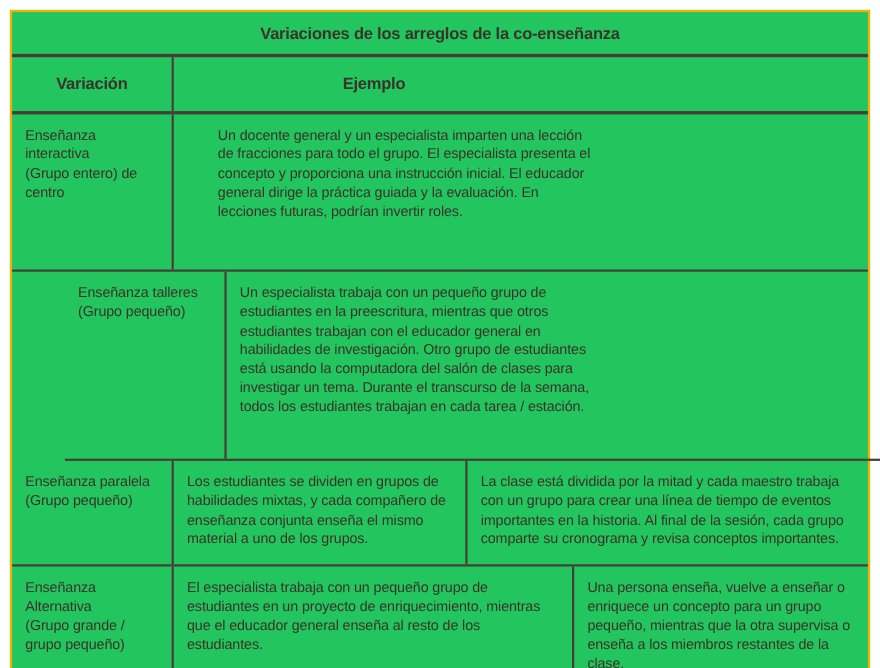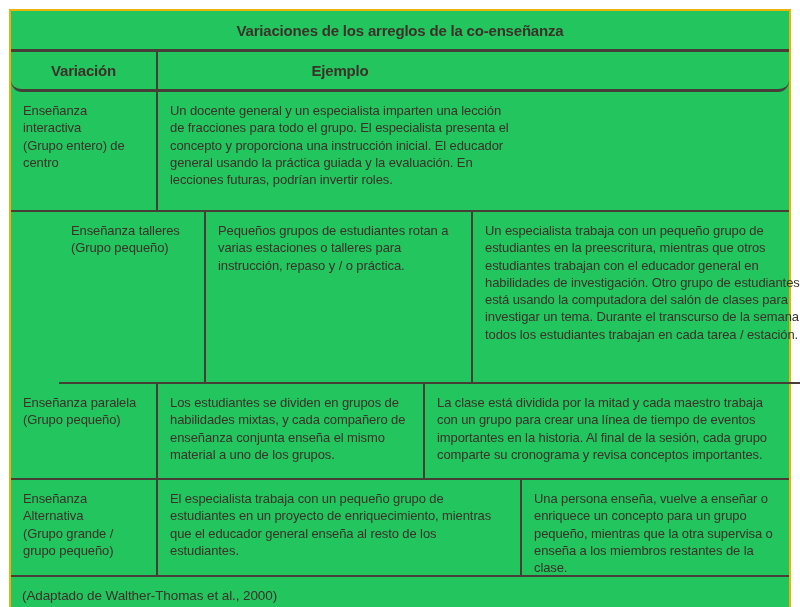--- a/index.html
+++ b/index.html
@@ -36,37 +36,36 @@
     display: flex;
     align-items: center;
     justify-content: center;
   }
   .title-row .title-text {
     font-size: 15px;
     font-weight: bold;
     letter-spacing: -0.2px;
   }
   .header-row {
-    height: 40px;
+    height: 52px;
     border-bottom: 3px solid #473e37;
-    border-radius: 11px;
   }
   .header-row .cell {
     display: flex;
     align-items: center;
     justify-content: center;
     font-size: 15px;
     font-weight: bold;
     padding: 0;
     letter-spacing: -0.2px;
   }
   .body-row { border-bottom: 2px solid #473e37; }
   .body-row .cell { white-space: normal; }
   .body-row .cell.variation { white-space: pre-line; }
-  .r0 { height: 120px; }
+  .r0 { height: 143px; gap: 28px; }
   .r1 { height: 172px; margin-left: 48px; }
   .r2 { height: 96px; }
   .r3 { height: 97px; }
   .footer-row {
     height: 37px;
     display: flex;
     align-items: center;
     padding-left: 11px;
     font-size: 13.5px;
     letter-spacing: -0.1px;
@@ -81,26 +80,25 @@
     <span class="title-text">Variaciones de los arreglos de la co-enseñanza</span>
   </div>
   <div class="row header-row">
       <div class="cell col0">Variación</div>
       <div class="cell col2">Ejemplo</div>
     </div>
   <div>
       <div class="row body-row r0">
         <div class="cell col0 variation">Enseñanza interactiva
 (Grupo entero) de centro</div>
-        <div class="cell col2 example">Un docente general y un especialista imparten una lección de fracciones para todo el grupo. El especialista presenta el concepto y proporciona una instrucción inicial. El educador general usando la práctica guiada y la evaluación. En lecciones futuras, podrían invertir roles.</div>
+        <div class="cell col2 example">Un docente general y un especialista imparten una lección de fracciones para todo el grupo. El especialista presenta el concepto y proporciona una instrucción inicial. El educador general dirige la práctica guiada y la evaluación. En lecciones futuras, podrían invertir roles.</div>
       </div>
       <div class="row body-row r1">
         <div class="cell col0 variation">Enseñanza talleres
 (Grupo pequeño)</div>
-        <div class="cell col1 description">Pequeños grupos de estudiantes rotan a varias estaciones o talleres para instrucción, repaso y / o práctica.</div>
         <div class="cell col2 example">Un especialista trabaja con un pequeño grupo de estudiantes en la preescritura, mientras que otros estudiantes trabajan con el educador general en habilidades de investigación. Otro grupo de estudiantes está usando la computadora del salón de clases para investigar un tema. Durante el transcurso de la semana, todos los estudiantes trabajan en cada tarea / estación.</div>
       </div>
       <div class="row body-row r2">
         <div class="cell col0 variation">Enseñanza paralela
 (Grupo pequeño)</div>
         <div class="cell col1 description">Los estudiantes se dividen en grupos de habilidades mixtas, y cada compañero de enseñanza conjunta enseña el mismo material a uno de los grupos.</div>
         <div class="cell col2 example">La clase está dividida por la mitad y cada maestro trabaja con un grupo para crear una línea de tiempo de eventos importantes en la historia. Al final de la sesión, cada grupo comparte su cronograma y revisa conceptos importantes.</div>
       </div>
       <div class="row body-row r3">
         <div class="cell col0 variation">Enseñanza Alternativa

